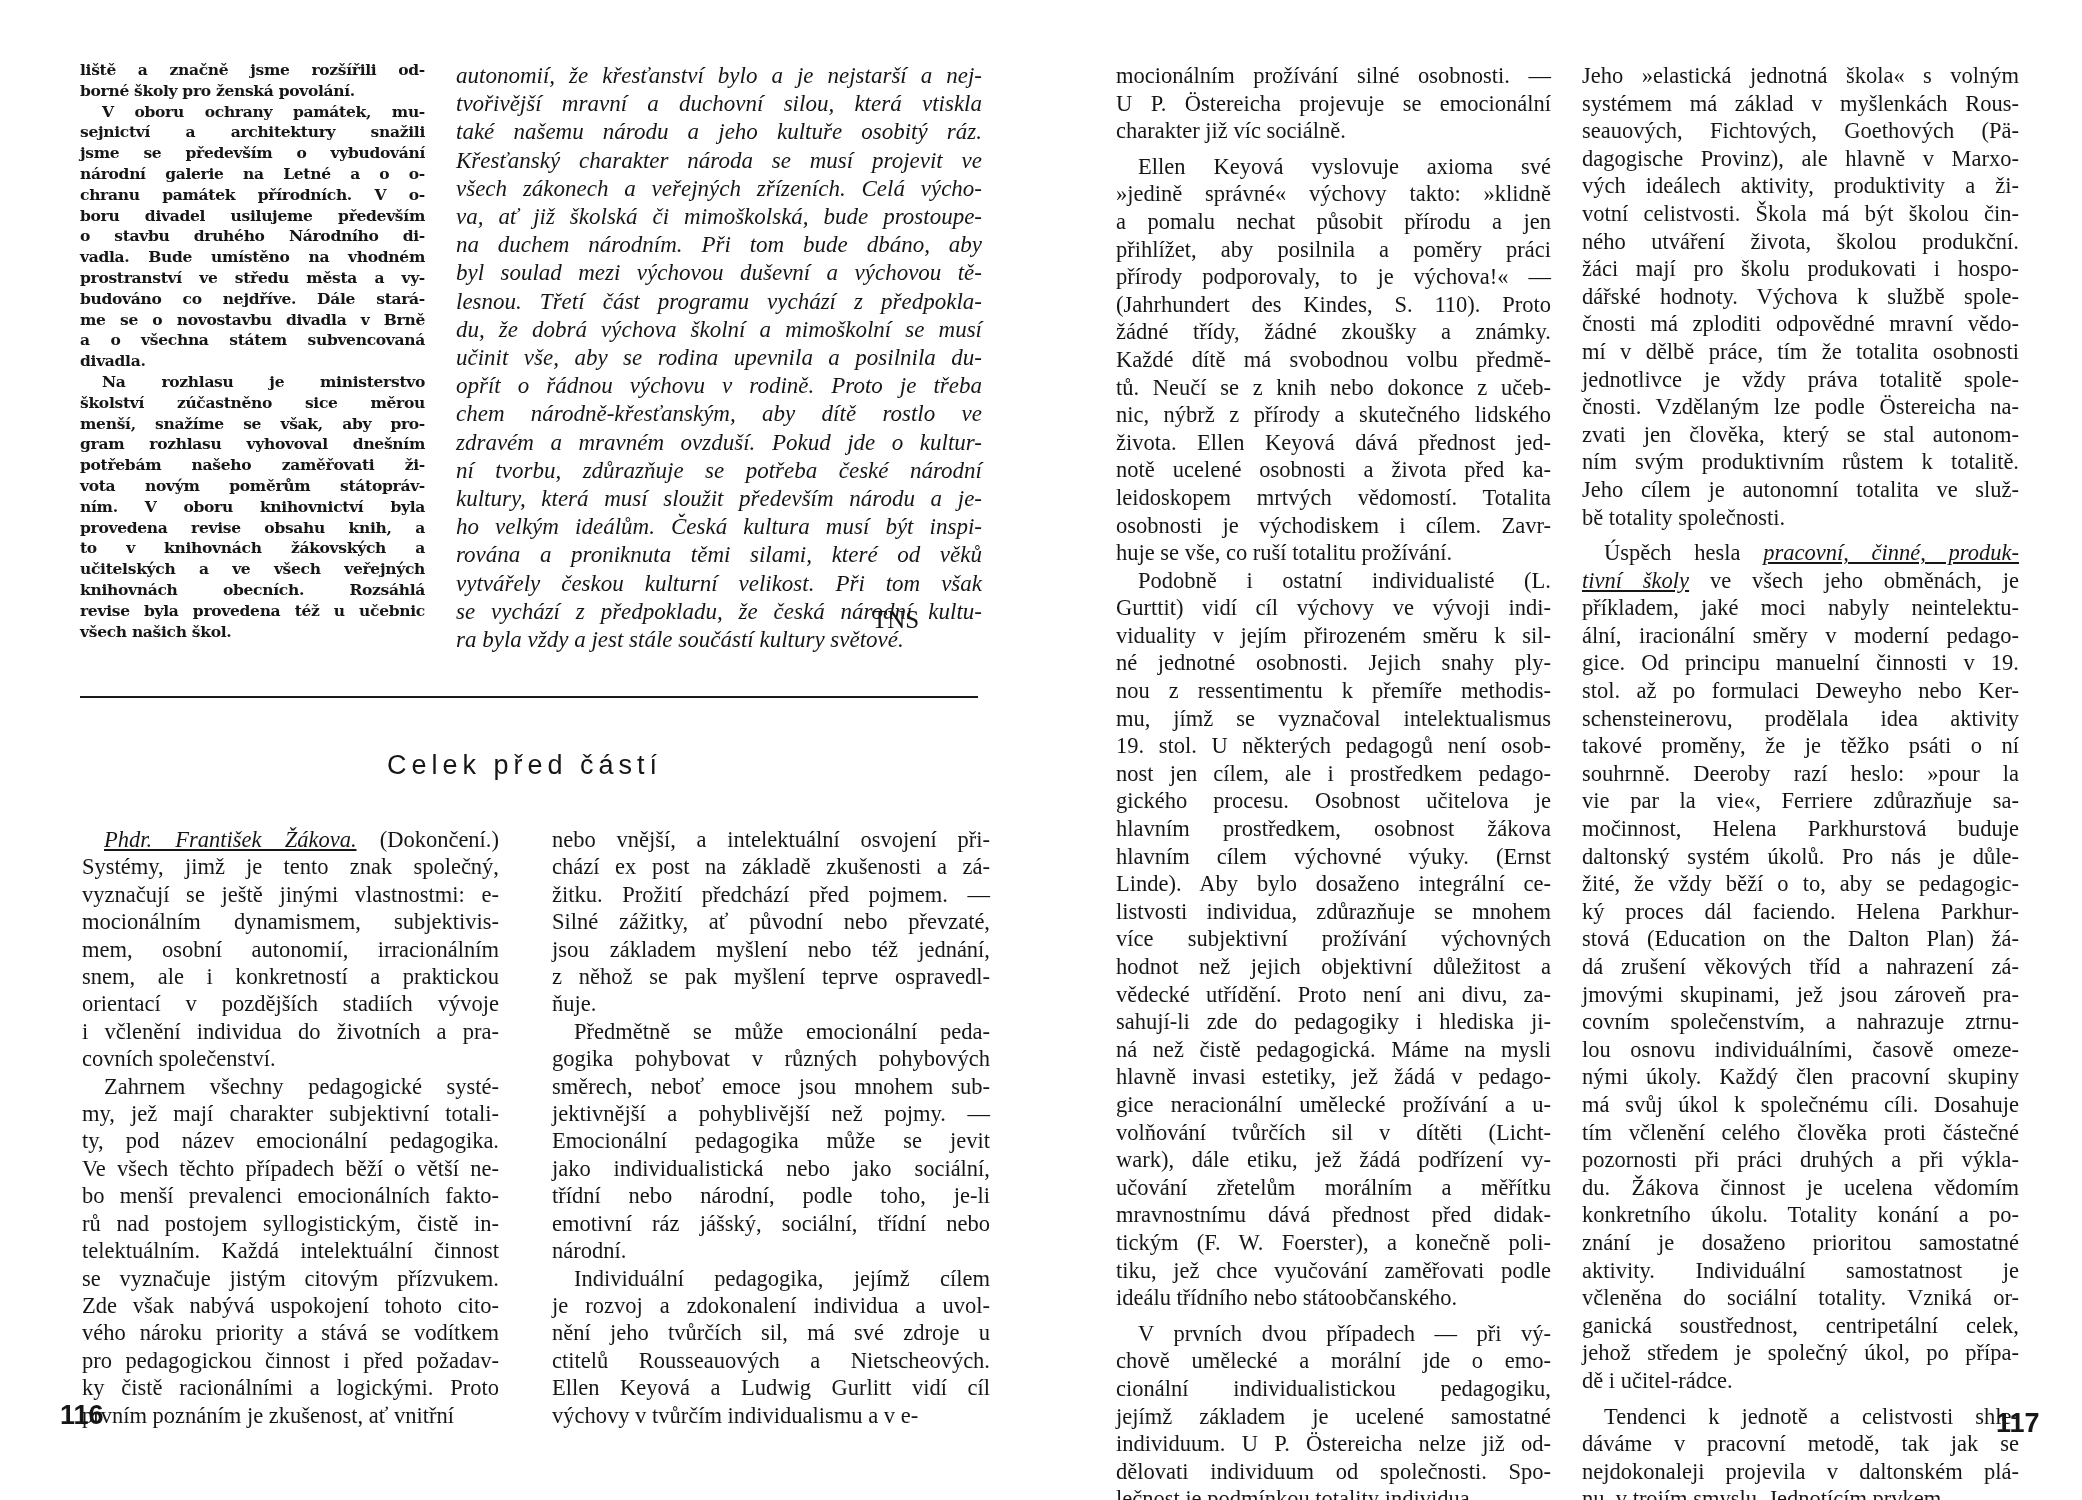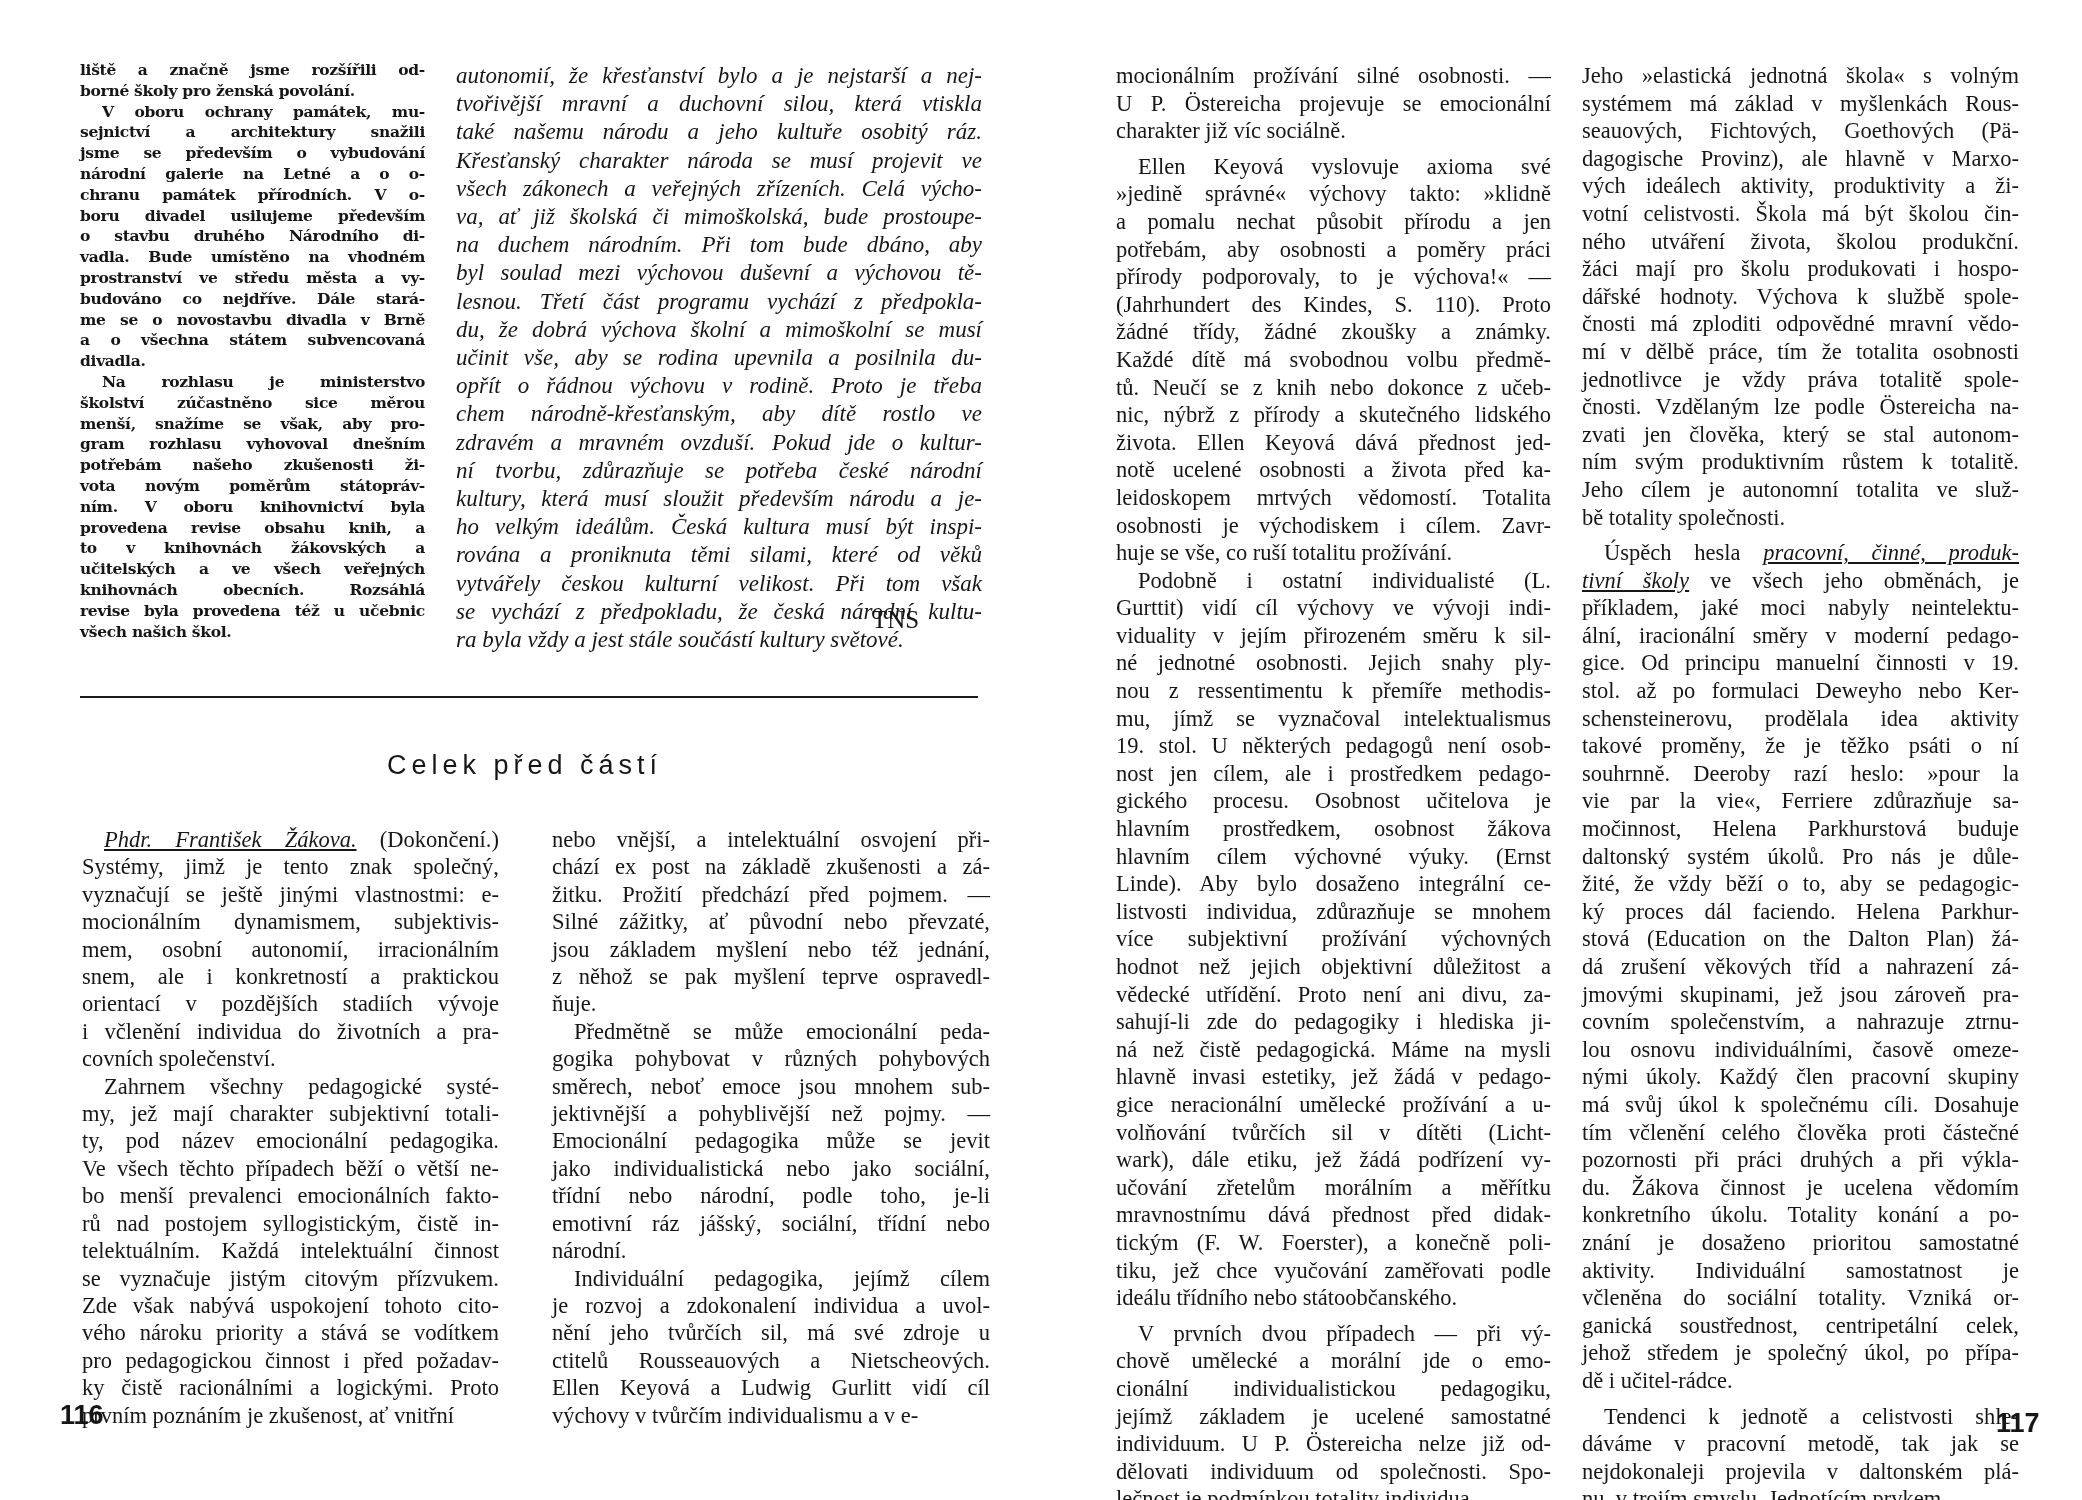--- a/index.html
+++ b/index.html
@@ -39,21 +39,21 @@
       <span class="line"><span>vadla. Bude umístěno na vhodném</span></span>
       <span class="line"><span>prostranství ve středu města a vy-</span></span>
       <span class="line"><span>budováno co nejdříve. Dále stará-</span></span>
       <span class="line"><span>me se o novostavbu divadla v Brně</span></span>
       <span class="line"><span>a o všechna státem subvencovaná</span></span>
       <span class="line last"><span>divadla.</span></span>
       <span class="line indent"><span>Na rozhlasu je ministerstvo</span></span>
       <span class="line"><span>školství zúčastněno sice měrou</span></span>
       <span class="line"><span>menší, snažíme se však, aby pro-</span></span>
       <span class="line"><span>gram rozhlasu vyhovoval dnešním</span></span>
-      <span class="line"><span>potřebám našeho zkušenosti ži-</span></span>
+      <span class="line"><span>potřebám našeho zaměřovati ži-</span></span>
       <span class="line"><span>vota novým poměrům státopráv-</span></span>
       <span class="line"><span>ním. V oboru knihovnictví byla</span></span>
       <span class="line"><span>provedena revise obsahu knih, a</span></span>
       <span class="line"><span>to v knihovnách žákovských a</span></span>
       <span class="line"><span>učitelských a ve všech veřejných</span></span>
       <span class="line"><span>knihovnách obecních. Rozsáhlá</span></span>
       <span class="line"><span>revise byla provedena též u učebnic</span></span>
       <span class="line last"><span>všech našich škol.</span></span>
     </div>
   <div class="col italic-col" id="lcol2" style="left:456px; top:62px; width:526px;">
@@ -135,21 +135,21 @@
 
 <div class="page page-right">
   <div class="col right-col" id="rcol1" style="left:75px; top:62px; width:435px;">
       <span class="line"><span>mocionálním prožívání silné osobnosti. —</span></span>
       <span class="line"><span>U P. Östereicha projevuje se emocionální</span></span>
       <span class="line last"><span>charakter již víc sociálně.</span></span>
       <div class="para-gap"></div>
       <span class="line indent"><span>Ellen Keyová vyslovuje axioma své</span></span>
       <span class="line"><span>»jedině správné« výchovy takto: »klidně</span></span>
       <span class="line"><span>a pomalu nechat působit přírodu a jen</span></span>
-      <span class="line"><span>potřebám, aby osobnosti a poměry práci</span></span>
+      <span class="line"><span>přihlížet, aby posilnila a poměry práci</span></span>
       <span class="line"><span>přírody podporovaly, to je výchova!« —</span></span>
       <span class="line"><span>(Jahrhundert des Kindes, S. 110). Proto</span></span>
       <span class="line"><span>žádné třídy, žádné zkoušky a známky.</span></span>
       <span class="line"><span>Každé dítě má svobodnou volbu předmě-</span></span>
       <span class="line"><span>tů. Neučí se z knih nebo dokonce z učeb-</span></span>
       <span class="line"><span>nic, nýbrž z přírody a skutečného lidského</span></span>
       <span class="line"><span>života. Ellen Keyová dává přednost jed-</span></span>
       <span class="line"><span>notě ucelené osobnosti a života před ka-</span></span>
       <span class="line"><span>leidoskopem mrtvých vědomostí. Totalita</span></span>
       <span class="line"><span>osobnosti je východiskem i cílem. Zavr-</span></span>

